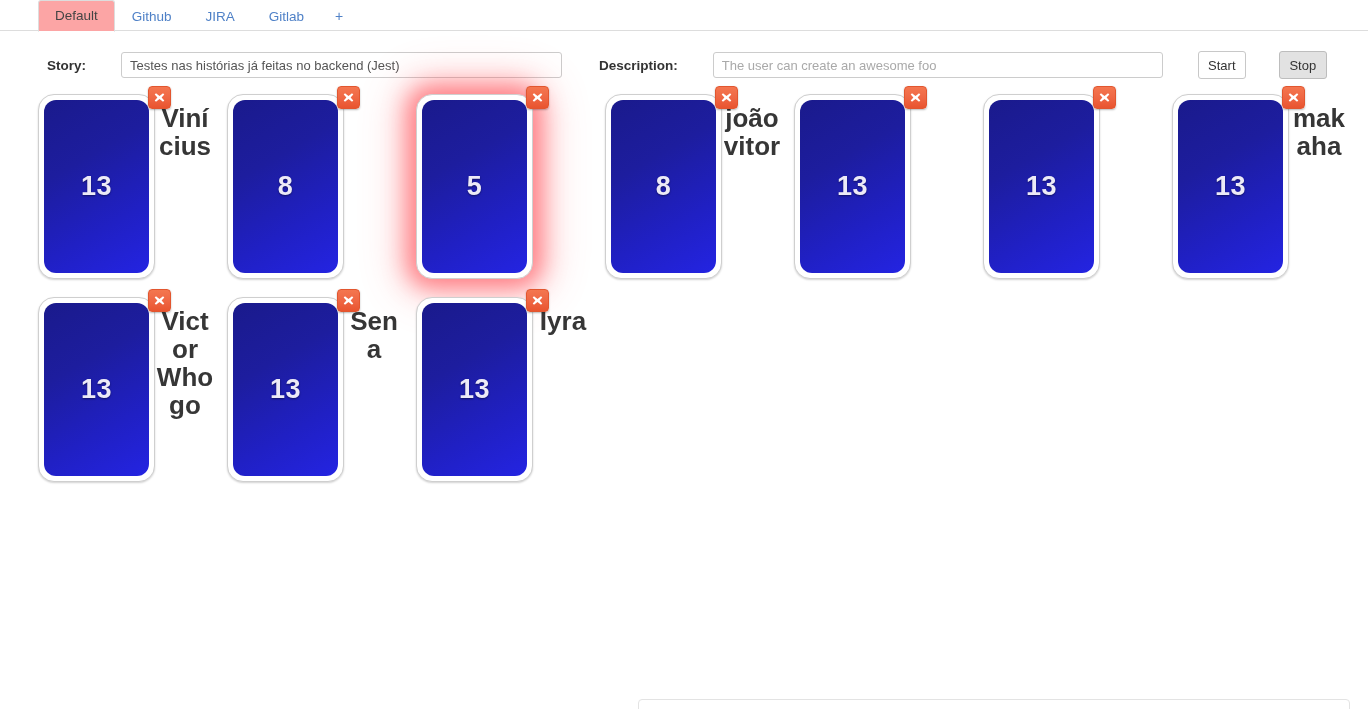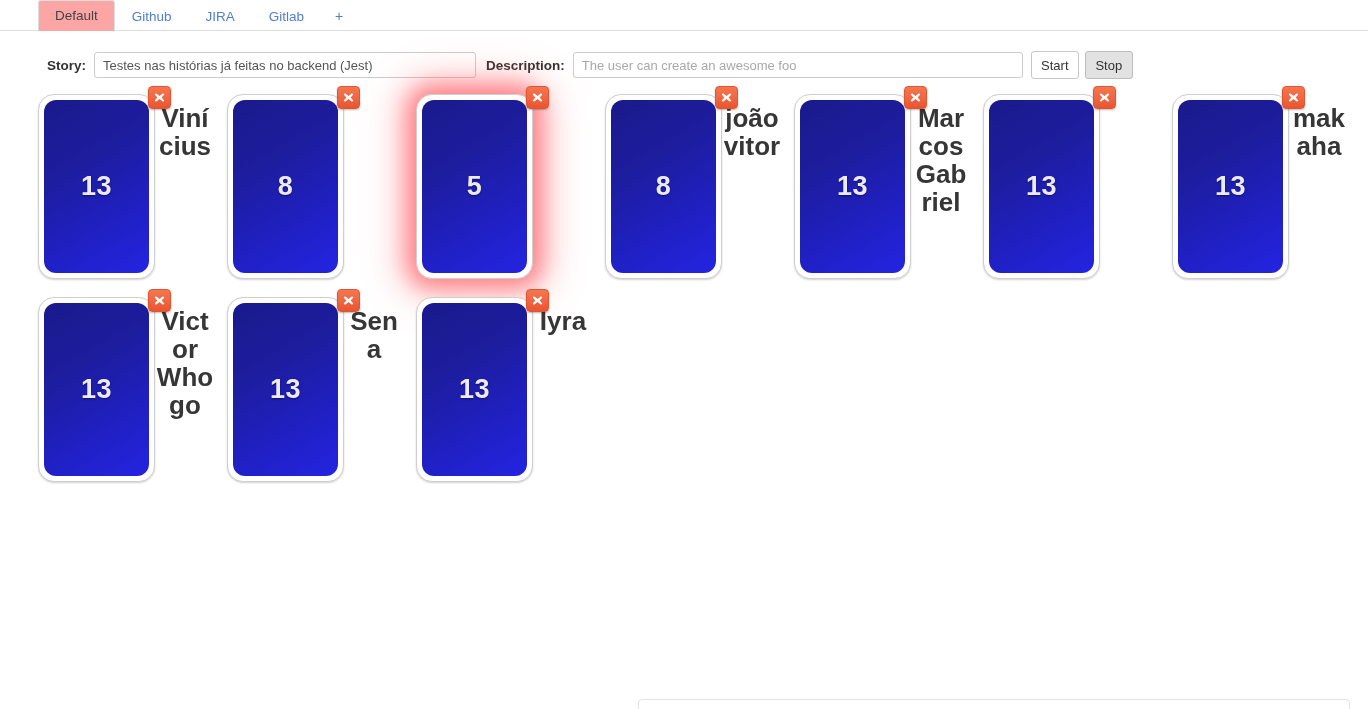--- a/index.html
+++ b/index.html
@@ -50,41 +50,42 @@
     border-top-right-radius: 3px;
   }
   .tab.plus { padding-left: 13px; padding-right: 13px; font-size: 14px; }
 
   
   .formrow {
     display: flex;
     align-items: center;
     padding: 17px 0 0 47px;
     height: 51px;
+    gap: 27px;
   }
   .formlabel {
     font-size: 13.5px;
     font-weight: bold;
     color: #333333;
     margin-right: 8px;
     white-space: nowrap;
   }
   .finput {
     height: 26px;
     border: 1px solid #cccccc;
     border-radius: 3px;
     background: #ffffff;
     font-family: "Liberation Sans", sans-serif;
     font-size: 13px;
     color: #555555;
     padding: 0 8px;
     outline: none;
   }
   .finput::placeholder { color: #a9a9a9; }
-  #story-input { width: 382px; margin-right: 10px; }
+  #story-input { width: 441px; margin-right: 10px; }
   #desc-input  { width: 450px; margin-right: 8px; }
   .fbtn {
     height: 28px;
     min-width: 48px;
     border: 1px solid #c8c8c8;
     border-radius: 3px;
     background: #ffffff;
     font-family: "Liberation Sans", sans-serif;
     font-size: 13px;
     color: #333333;
@@ -271,21 +272,20 @@
           <div class="card-face">
             <span class="card-value">13</span>
           </div>
         </div>
         <div class="del" title="×">
           <svg width="13" height="13" viewBox="0 0 13 13" aria-hidden="true">
             <path d="M3 2.2 L6.5 5 L10 2.2 L11.3 3.6 L8.6 6.5 L11.3 9.4 L10 10.8 L6.5 8 L3 10.8 L1.7 9.4 L4.4 6.5 L1.7 3.6 Z" fill="#ffffff"></path>
           </svg>
         </div>
       </div>
-      <div class="cardname">Marcos Gabriel</div>
     </div>
     <div class="cardslot">
       <div class="cardwrap">
         <div class="card">
           <div class="card-face">
             <span class="card-value">13</span>
           </div>
         </div>
         <div class="del" title="×">
           <svg width="13" height="13" viewBox="0 0 13 13" aria-hidden="true">

